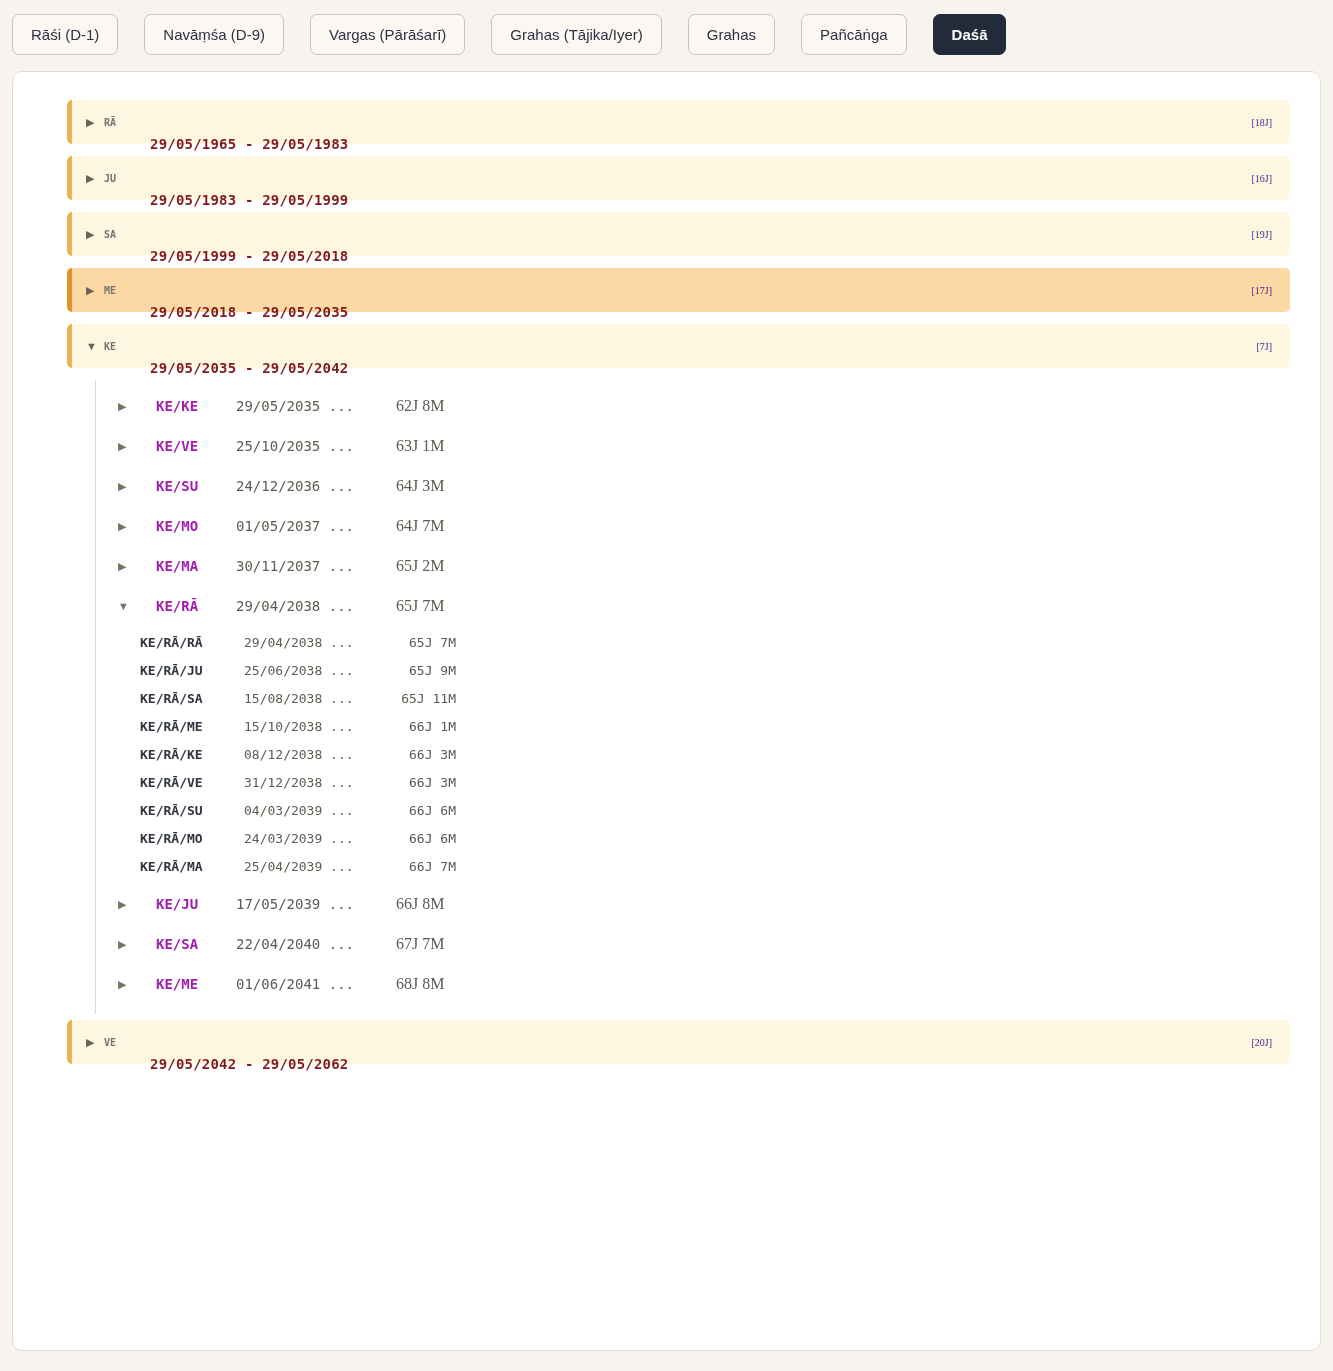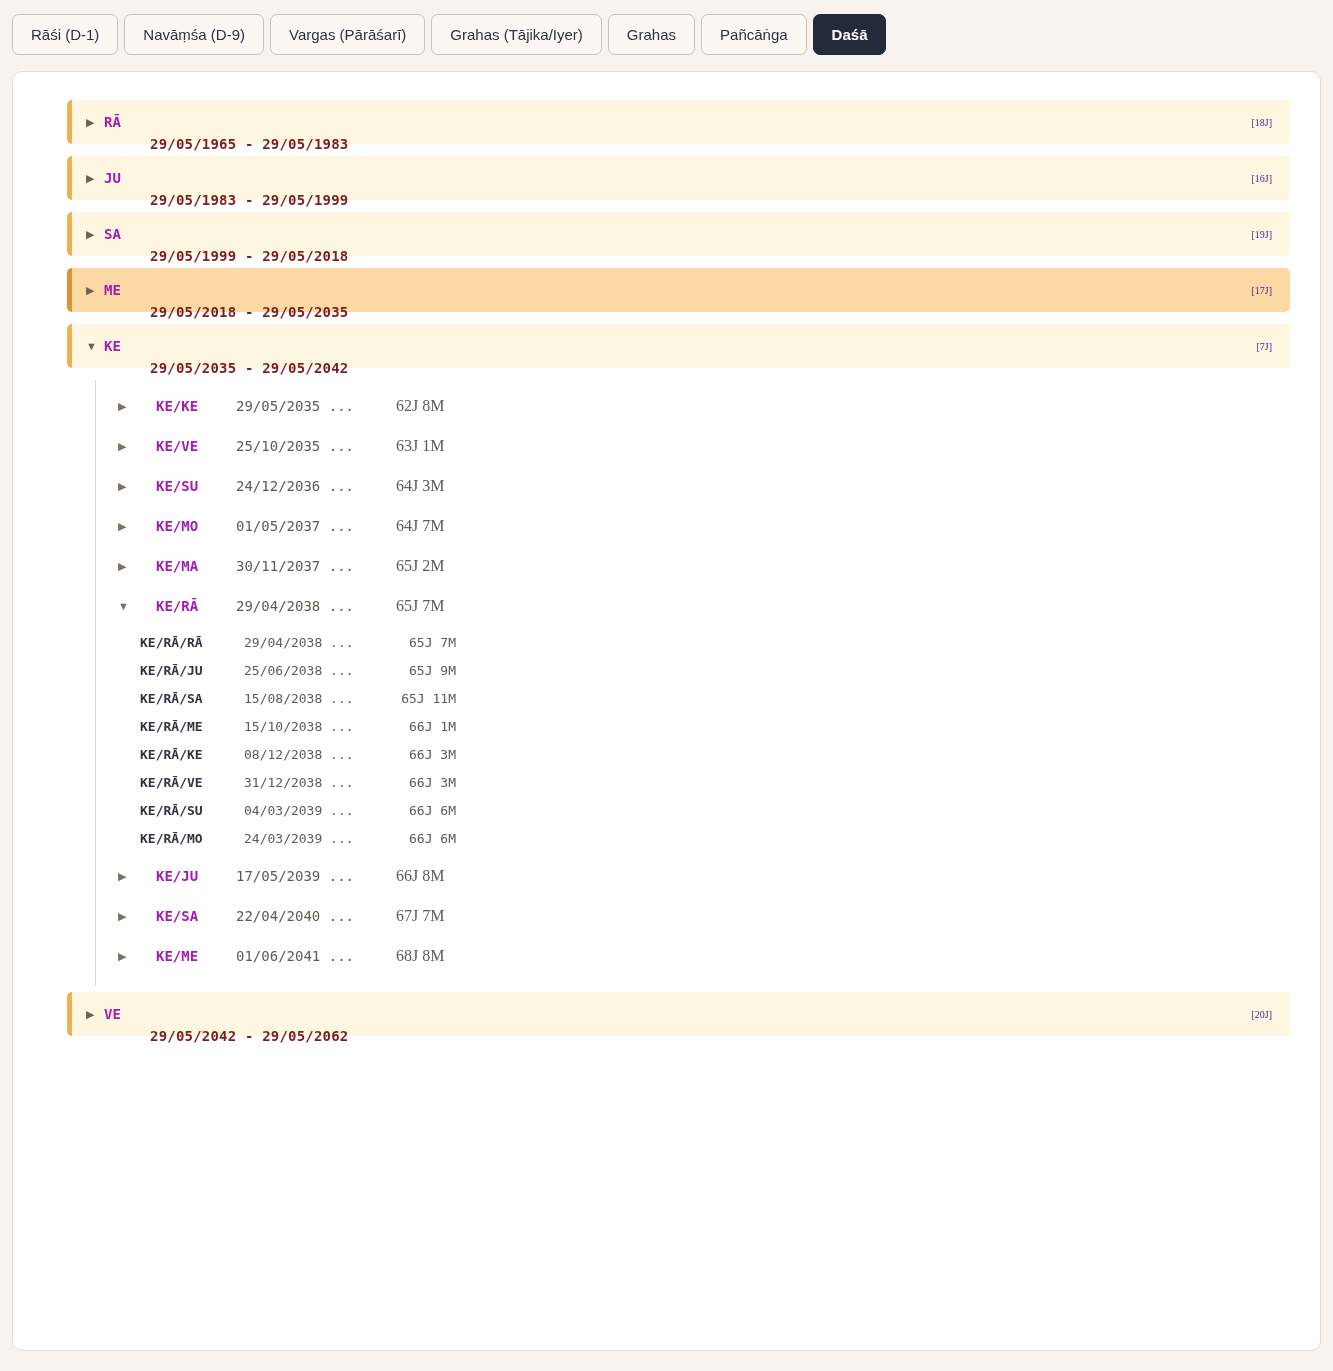--- a/index.html
+++ b/index.html
@@ -5,21 +5,21 @@
   * { box-sizing: border-box; }
   html, body {
     margin: 0; padding: 0;
     background: #f7f3ee;
     font-family: "Liberation Sans", sans-serif;
   }
   body { width: 1333px; min-height: 1371px; }
 
   .tabbar {
     display: flex;
-    gap: 6px;
+    gap: 26px;
     padding: 14px 12px 10px 12px;
     align-items: center;
   }
   .tab {
     background: #fbf8f3;
     border: 1px solid #c9c3ba;
     border-radius: 7px;
     padding: 11px 18px;
     font-size: 15px;
     color: #2c3242;
@@ -87,23 +87,23 @@
     border-left-color: #e0922c;
   }
   .caret {
     width: 18px;
     color: #6b6156;
     font-size: 11px;
     flex: 0 0 18px;
   }
   .maha-label {
     font-family: "DejaVu Sans Mono", monospace;
-    font-size: 14px;
-    font-weight: 700;
-    color: #a21caf;
+    font-size: 10px;
+    font-weight: 700;
+    color: #737373;
     width: 46px;
     flex: 0 0 46px;
   }
   .maha-range {
     font-family: "DejaVu Sans Mono", monospace;
     font-size: 14px;
     font-weight: 700;
     color: #7f1d1d;
     letter-spacing: .2px;
     margin-top: 43px;
@@ -299,20 +299,25 @@
           <div class="prat-row">
             <span class="prat-label">KE/RĀ/SU</span>
             <span class="prat-date">04/03/2039 ...</span>
             <span class="prat-age">66J 6M</span>
           </div>
           <div class="prat-row">
             <span class="prat-label">KE/RĀ/MO</span>
             <span class="prat-date">24/03/2039 ...</span>
             <span class="prat-age">66J 6M</span>
           </div>
+          <div class="prat-row">
+            <span class="prat-label">KE/RĀ/MA</span>
+            <span class="prat-date">25/04/2039 ...</span>
+            <span class="prat-age">66J 7M</span>
+          </div>
         </div>
         <div class="antar-row">
           <span class="caret">▶</span>
           <span class="antar-label">KE/JU</span>
           <span class="antar-date">17/05/2039 ...</span>
           <span class="antar-age">66J 8M</span>
         </div>
         <div class="antar-row">
           <span class="caret">▶</span>
           <span class="antar-label">KE/SA</span>

